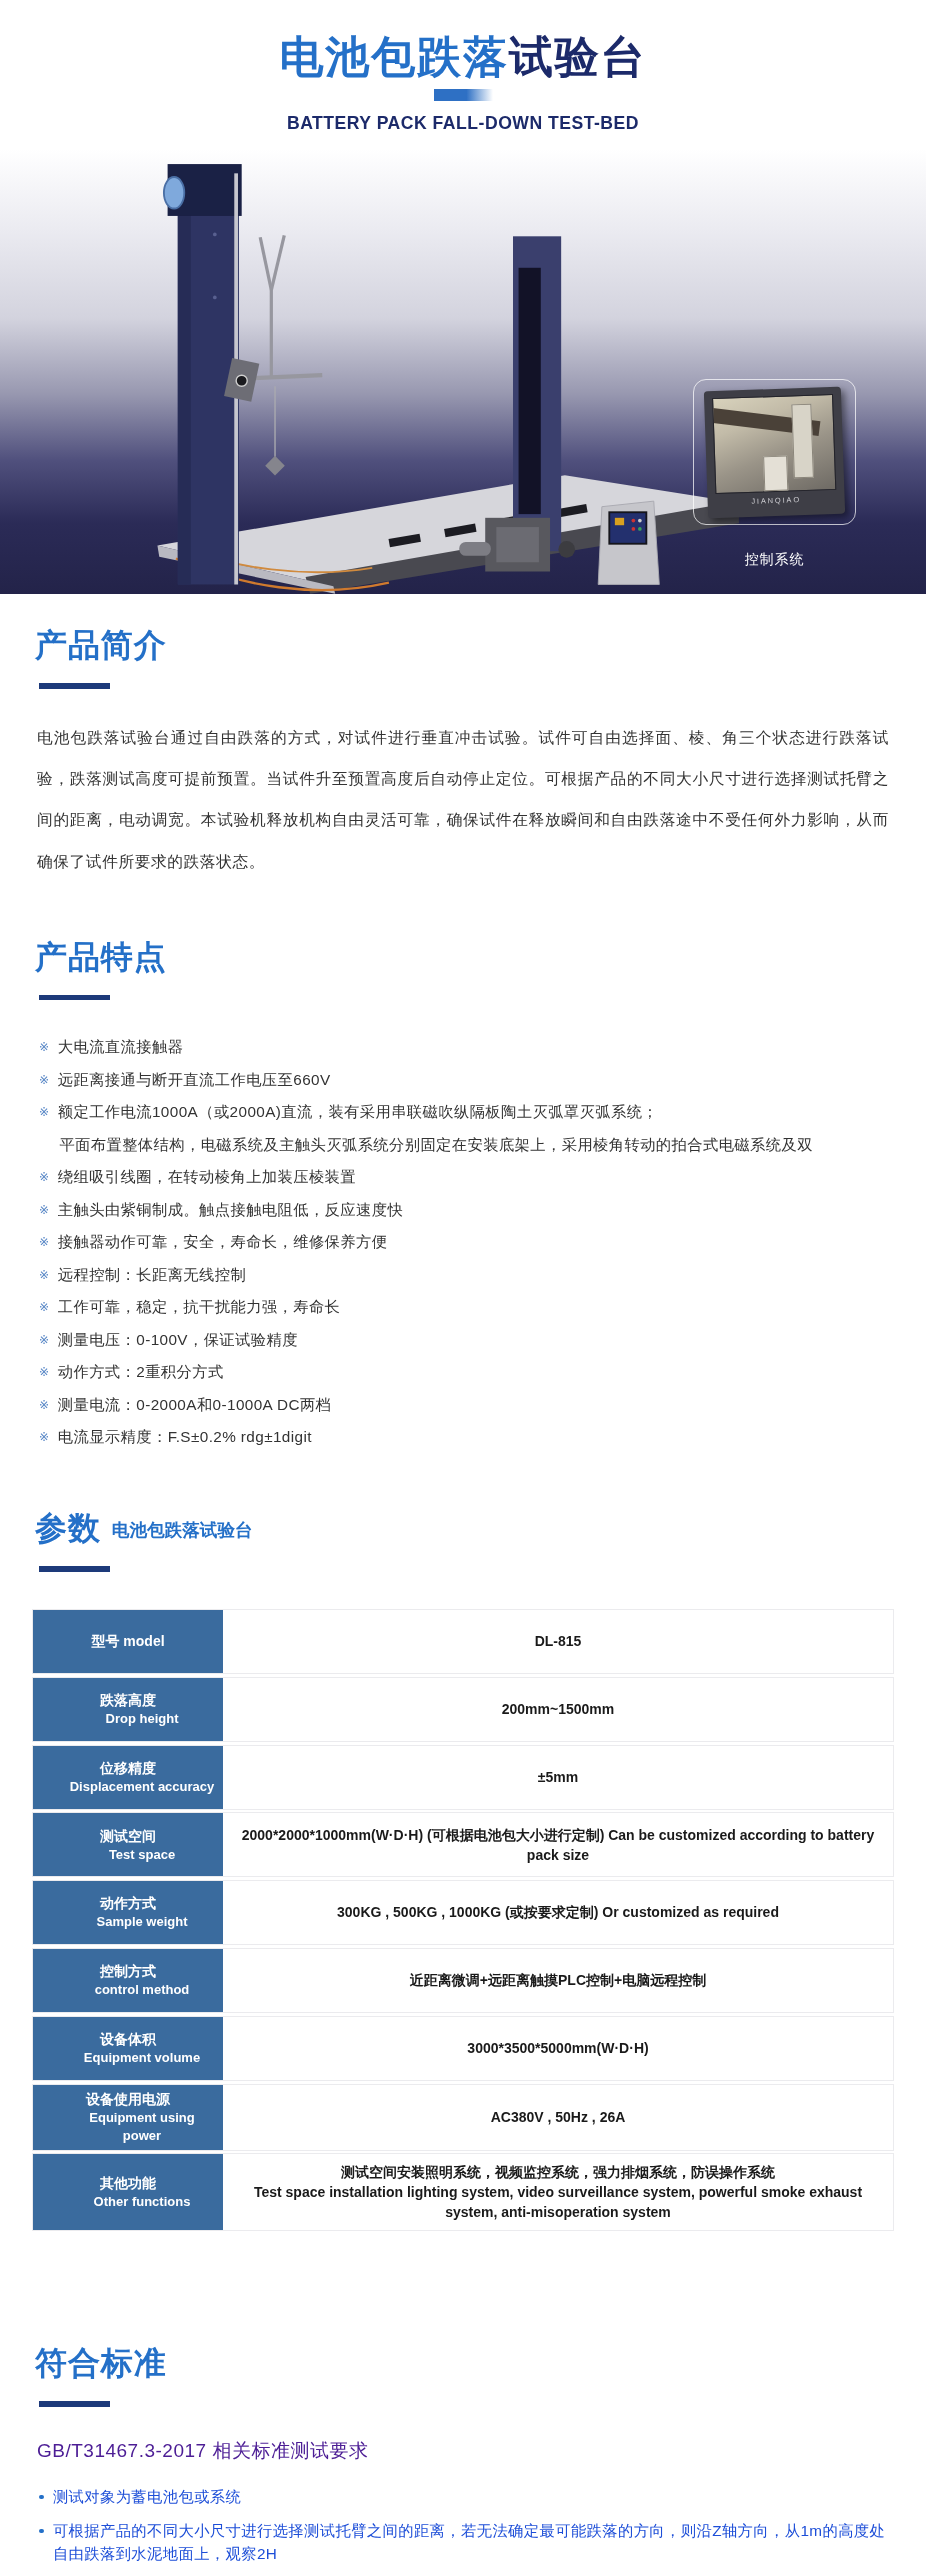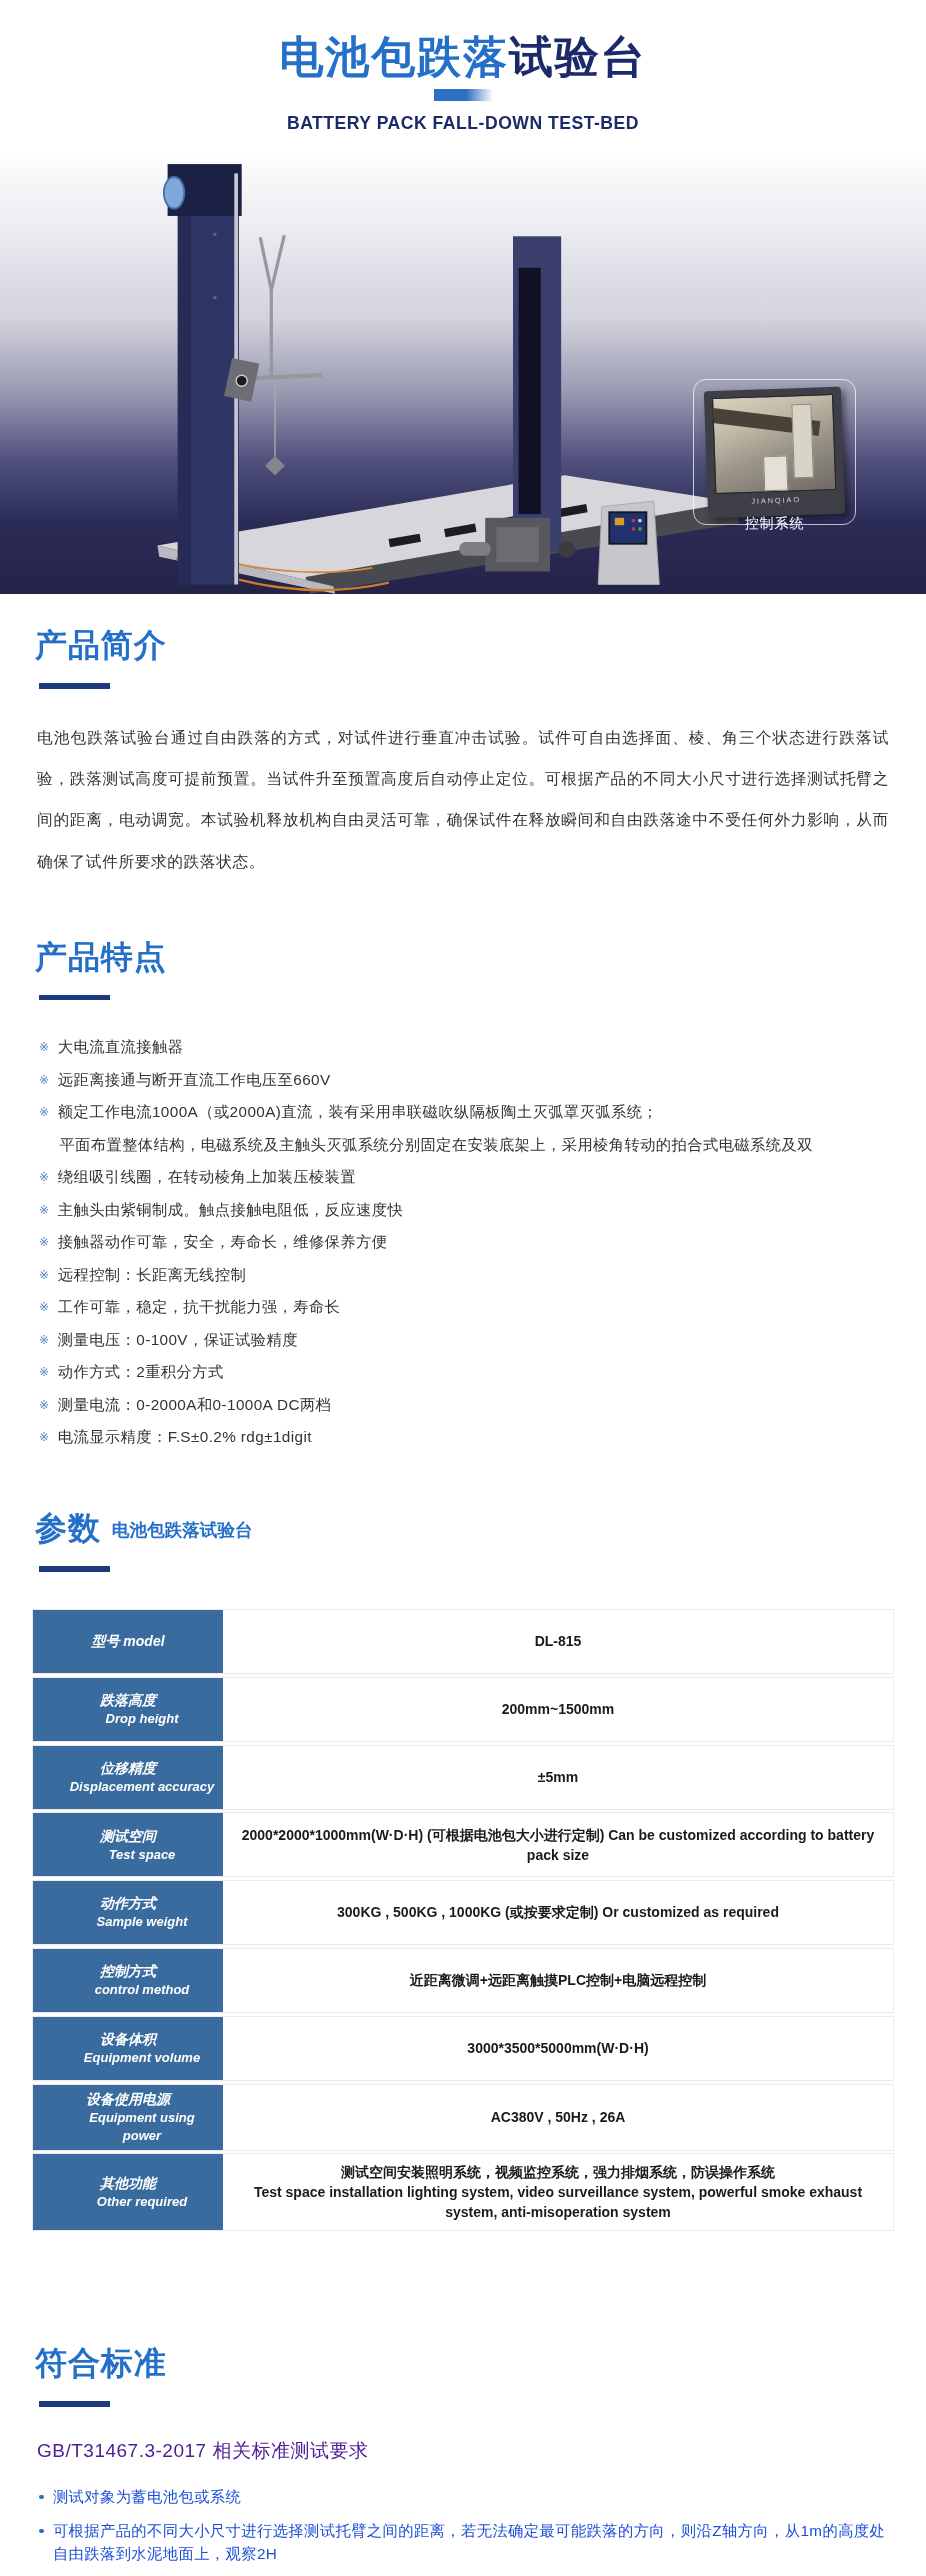--- a/index.html
+++ b/index.html
@@ -22,21 +22,21 @@
                   border:1.9px solid rgba(255,255,255,0.72); border-radius:13px; }
   .monitor { position:absolute; left:12px; top:8.3px; right:12px; bottom:8.3px; background:#3e3e46;
              border-radius:3.7px; transform:rotate(-2deg); box-shadow:3.7px 3.7px 7.4px rgba(0,0,0,0.45);
              padding:7.4px 8.3px 2.8px; }
   .monitor-screen { height:96px; background:linear-gradient(160deg,#d8d2bc 0%,#c2bba8 28%,#9a9488 58%,#6e6a64 100%);
                     border:1.9px solid #23232a; position:relative; overflow:hidden; }
   .awning { position:absolute; left:-5.6px; top:16.7px; width:111px; height:15px; background:#4a4138; transform:rotate(9deg); }
   .pillar { position:absolute; right:20.4px; top:7.4px; width:20.4px; height:74px; background:#d8d4c8; border:0.9px solid #8a857a; }
   .door { position:absolute; left:48px; bottom:0; width:24px; height:35px; background:#e4e0d6; border:0.9px solid #8a857a; }
   .monitor-brand { color:#cfcfd4; font-size:7.4px; text-align:center; letter-spacing:1.9px; margin-top:3.7px; }
-  .control-label { position:absolute; left:693px; top:366px; width:163px; text-align:center;
+  .control-label { position:absolute; left:693px; top:402px; width:163px; text-align:center;
                    color:#ffffff; font-size:14px; letter-spacing:0.9px; }
 
   
   .sec-head { margin:0 0 0 35px; font-size:32px; font-weight:800; color:#2470C8; letter-spacing:0.9px; }
   .sec-head .sub { font-size:17.6px; font-weight:700; margin-left:11px; letter-spacing:0; vertical-align:3.7px; }
   .underbar { width:71px; height:5.6px; background:#1D3A7A; margin:15px 0 0 39px; }
 
   .intro-sec { margin-top:30px; }
   .intro-p { margin:28px 37px 0; font-size:15.7px; color:#333333; line-height:2.62; letter-spacing:0.6px; text-align:justify; }
 
@@ -44,21 +44,21 @@
   .feature-list { list-style:none; margin:37px 37px 0 39px; }
   .feature-list li { display:flex; align-items:flex-start; font-size:15.3px; color:#333333;
                      line-height:1.25; margin-bottom:13.4px; letter-spacing:0.4px; }
   .fmark { color:#5585C5; font-size:12px; margin:2.8px 8.3px 0 0; flex:0 0 auto; }
   .feature-list li.cont { padding-left:20.4px; }
 
   .params-sec { margin-top:61px; }
   .param-table { display:flex; flex-direction:column; gap:2.8px; margin:37px 32px 0; }
   .param-row { display:flex; min-height:65px; border:0.9px solid #ebebee; background:#ffffff; }
   .param-label { flex:0 0 190px; background:#3A6B9E; color:#ffffff; display:flex; flex-direction:column;
-                 justify-content:center; align-items:center; text-align:center; padding:5.6px 7.4px;font-style:italic; }
+                 justify-content:center; align-items:center; text-align:center; padding:5.6px 7.4px; }
   .param-label .l1 { font-size:14px; font-weight:700; line-height:1.35; }
   .param-label .l2 { font-size:13px; font-weight:700; line-height:1.35;margin-left:28px; }
   .param-value { flex:1; display:flex; flex-direction:column; justify-content:center; align-items:center;
                  text-align:center; padding:7.4px 15px; }
   .param-value .v1, .param-value .v2 { font-size:14px; font-weight:700; color:#1a1a1a; line-height:1.45; }
   .param-label .l2:empty, .param-value .v2:empty { display:none; }
 
   .standards-sec { margin-top:111px; }
   .std-intro { margin:31.5px 0 0 37px; font-size:19px; color:#4c1d95; letter-spacing:0.5px; }
   .std-list { list-style:none; margin:22px 37px 0 39px; }
@@ -275,21 +275,21 @@
             <span class="l1">设备使用电源</span>
             <span class="l2">Equipment using power</span>
           </div>
         <div class="param-value">
             <span class="v1">AC380V , 50Hz , 26A</span>
           </div>
       </div>
       <div class="param-row">
         <div class="param-label">
             <span class="l1">其他功能</span>
-            <span class="l2">Other required</span>
+            <span class="l2">Other functions</span>
           </div>
         <div class="param-value">
             <span class="v1">测试空间安装照明系统，视频监控系统，强力排烟系统，防误操作系统</span>
             <span class="v2">Test space installation lighting system, video surveillance system, powerful smoke exhaust system, anti-misoperation system</span>
           </div>
       </div>
     </div>
   </div>
 
   <div class="standards-sec">

